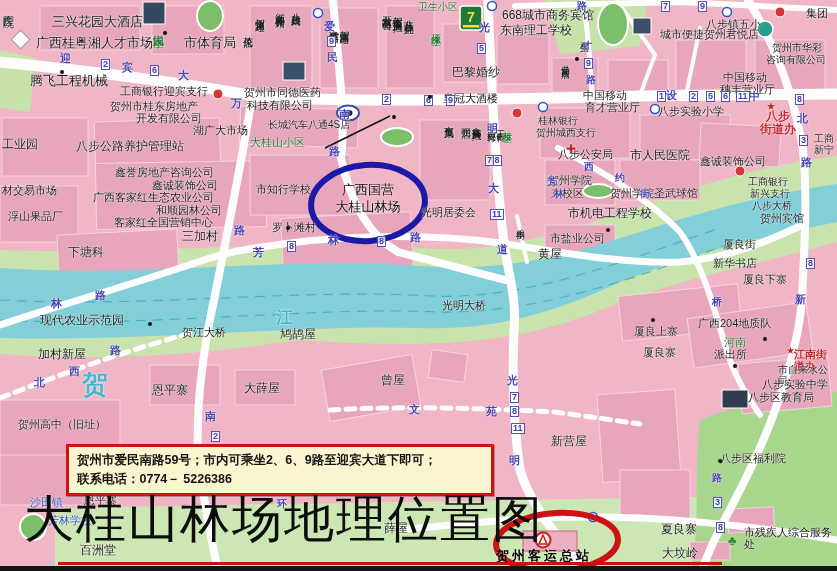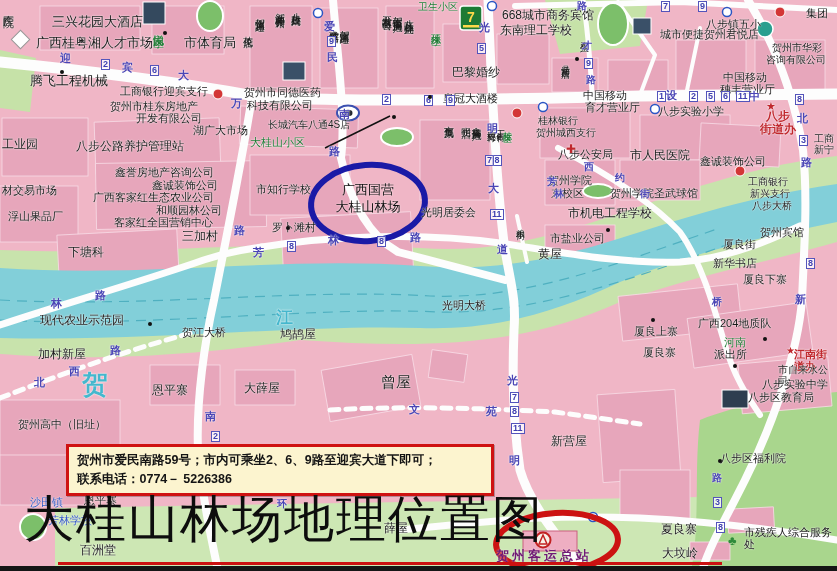--- a/index.html
+++ b/index.html
@@ -17,21 +17,21 @@
   .c-blu{color:#2f55c2;text-align:center;}
   .c-cyan{color:#45b7cd;font-weight:700;}
   .c-road{color:#4a45b5;font-weight:700;}
   .c-badge{color:#3f3fb0;font-size:9px;font-weight:700;line-height:1;
            background:rgba(255,255,255,.78);border:1px solid #5353bb;padding:0 1px;}
   .dot{position:absolute;width:4px;height:4px;border-radius:50%;background:#111;}
   #farm-label{position:absolute;left:316px;top:182px;width:104px;text-align:center;
       font-size:13px;color:#101010;line-height:1.3;
       text-shadow:0 0 2px rgba(255,255,255,.8);}
   #station-label{position:absolute;left:496px;top:547px;font-size:13px;font-weight:700;
-      letter-spacing:3px;color:#701a75;text-shadow:0 0 2px rgba(255,255,255,.6);}
+      letter-spacing:3px;color:#000000;text-shadow:0 0 2px rgba(255,255,255,.6);}
   #info-box{position:absolute;left:66px;top:444px;width:406px;background:#fcf4cf;
       border:3px solid #cf1212;padding:4px 8px;color:#141414;font-weight:700;
       font-size:12.5px;line-height:1.5;box-shadow:1px 1px 0 rgba(0,0,0,.25);}
   #map-title{position:absolute;left:24px;top:486px;font-family:"Liberation Serif",serif;
       font-size:50px;letter-spacing:2px;color:#0d0d0d;white-space:nowrap;}
   #bottom-strip{position:absolute;left:0;top:566px;width:837px;height:5px;background:#151515;}
   #bottom-redline{position:absolute;left:58px;top:562px;width:664px;height:3px;background:#cc1111;}
 </style>
 </head>
 <body>
@@ -247,42 +247,42 @@
       <div class="lbl" style="left: 585px; top: 101px;">育才营业厅</div>
       <div class="lbl" style="left: 660px; top: 28px;">城市便捷贺州君悦店</div>
       <div class="lbl" style="left: 706px; top: 18px;">八步镇五小</div>
       <div class="lbl" style="left: 772px; top: 42px; font-size: 10px;">贺州市华彩</div>
       <div class="lbl" style="left: 766px; top: 54px; font-size: 10px;">咨询有限公司</div>
       <div class="lbl" style="left: 806px; top: 7px;">集团</div>
       <div class="lbl v" style="left: 579px; top: 34px; font-size: 9px;">泰兴生</div>
       <div class="lbl v" style="left: 560px; top: 58px; font-size: 9px;">鼎活富超店</div>
       <div class="lbl" style="left: 814px; top: 133px; font-size: 10px;">工商
 新宁</div>
-      <div class="lbl" style="left: 760px; top: 226px;">贺州宾馆</div>
+      <div class="lbl" style="left: 760px; top: 212px;">贺州宾馆</div>
       <div class="lbl" style="left: 723px; top: 238px;">厦良街</div>
       <div class="lbl" style="left: 713px; top: 257px;">新华书店</div>
       <div class="lbl" style="left: 743px; top: 273px;">厦良下寨</div>
       <div class="lbl" style="left: 748px; top: 176px; font-size: 10px;">工商银行</div>
       <div class="lbl" style="left: 750px; top: 188px; font-size: 10px;">新兴支行</div>
       <div class="lbl" style="left: 752px; top: 200px; font-size: 10px;">八步大桥</div>
       <div class="lbl" style="left: 698px; top: 317px;">广西204地质队</div>
       <div class="lbl c-grn" style="left: 724px; top: 336px;">河南</div>
       <div class="lbl" style="left: 714px; top: 348px;">派出所</div>
       <div class="lbl" style="left: 634px; top: 325px;">厦良上寨</div>
       <div class="lbl" style="left: 643px; top: 346px;">厦良寨</div>
       <div class="lbl c-red b" style="left: 794px; top: 348px;">江南街道办</div>
       <div class="lbl" style="left: 778px; top: 364px; font-size: 10px;">市自来水公司</div>
       <div class="lbl" style="left: 762px; top: 378px;">八步实验中学</div>
       <div class="lbl" style="left: 748px; top: 391px;">八步区教育局</div>
       <div class="lbl" style="left: 720px; top: 452px;">八步区福利院</div>
       <div class="lbl" style="left: 744px; top: 526px;">市残疾人综合服务处</div>
       <div class="lbl" style="left: 661px; top: 523px; font-size: 12px;">夏良寨</div>
       <div class="lbl" style="left: 662px; top: 547px; font-size: 12px;">大坟岭</div>
       <div class="lbl" style="left: 551px; top: 435px; font-size: 12px;">新营屋</div>
-      <div class="lbl" style="left: 381px; top: 374px; font-size: 15px;">曾屋</div>
+      <div class="lbl" style="left: 381px; top: 374px; font-size: 12px;">曾屋</div>
       <div class="lbl" style="left: 280px; top: 328px; font-size: 12px;">鸠鸪屋</div>
       <div class="lbl" style="left: 442px; top: 299px;">光明大桥</div>
       <div class="lbl v" style="left: 515px; top: 222px; font-size: 9px;">粮丰街</div>
       <div class="lbl c-red" style="left: 766px; top: 100px; font-size: 11px;">★</div>
       <div class="lbl c-red" style="left: 786px; top: 345px; font-size: 10px;">★</div>
       <div class="lbl c-red" style="left: 566px; top: 143px; font-size: 12px;">✚</div>
       <div class="lbl c-road" style="left: 60px; top: 52px;">迎</div>
       <div class="lbl c-road" style="left: 122px; top: 61px;">宾</div>
       <div class="lbl c-road" style="left: 178px; top: 69px;">大</div>
       <div class="lbl c-road" style="left: 231px; top: 97px;">万</div>

